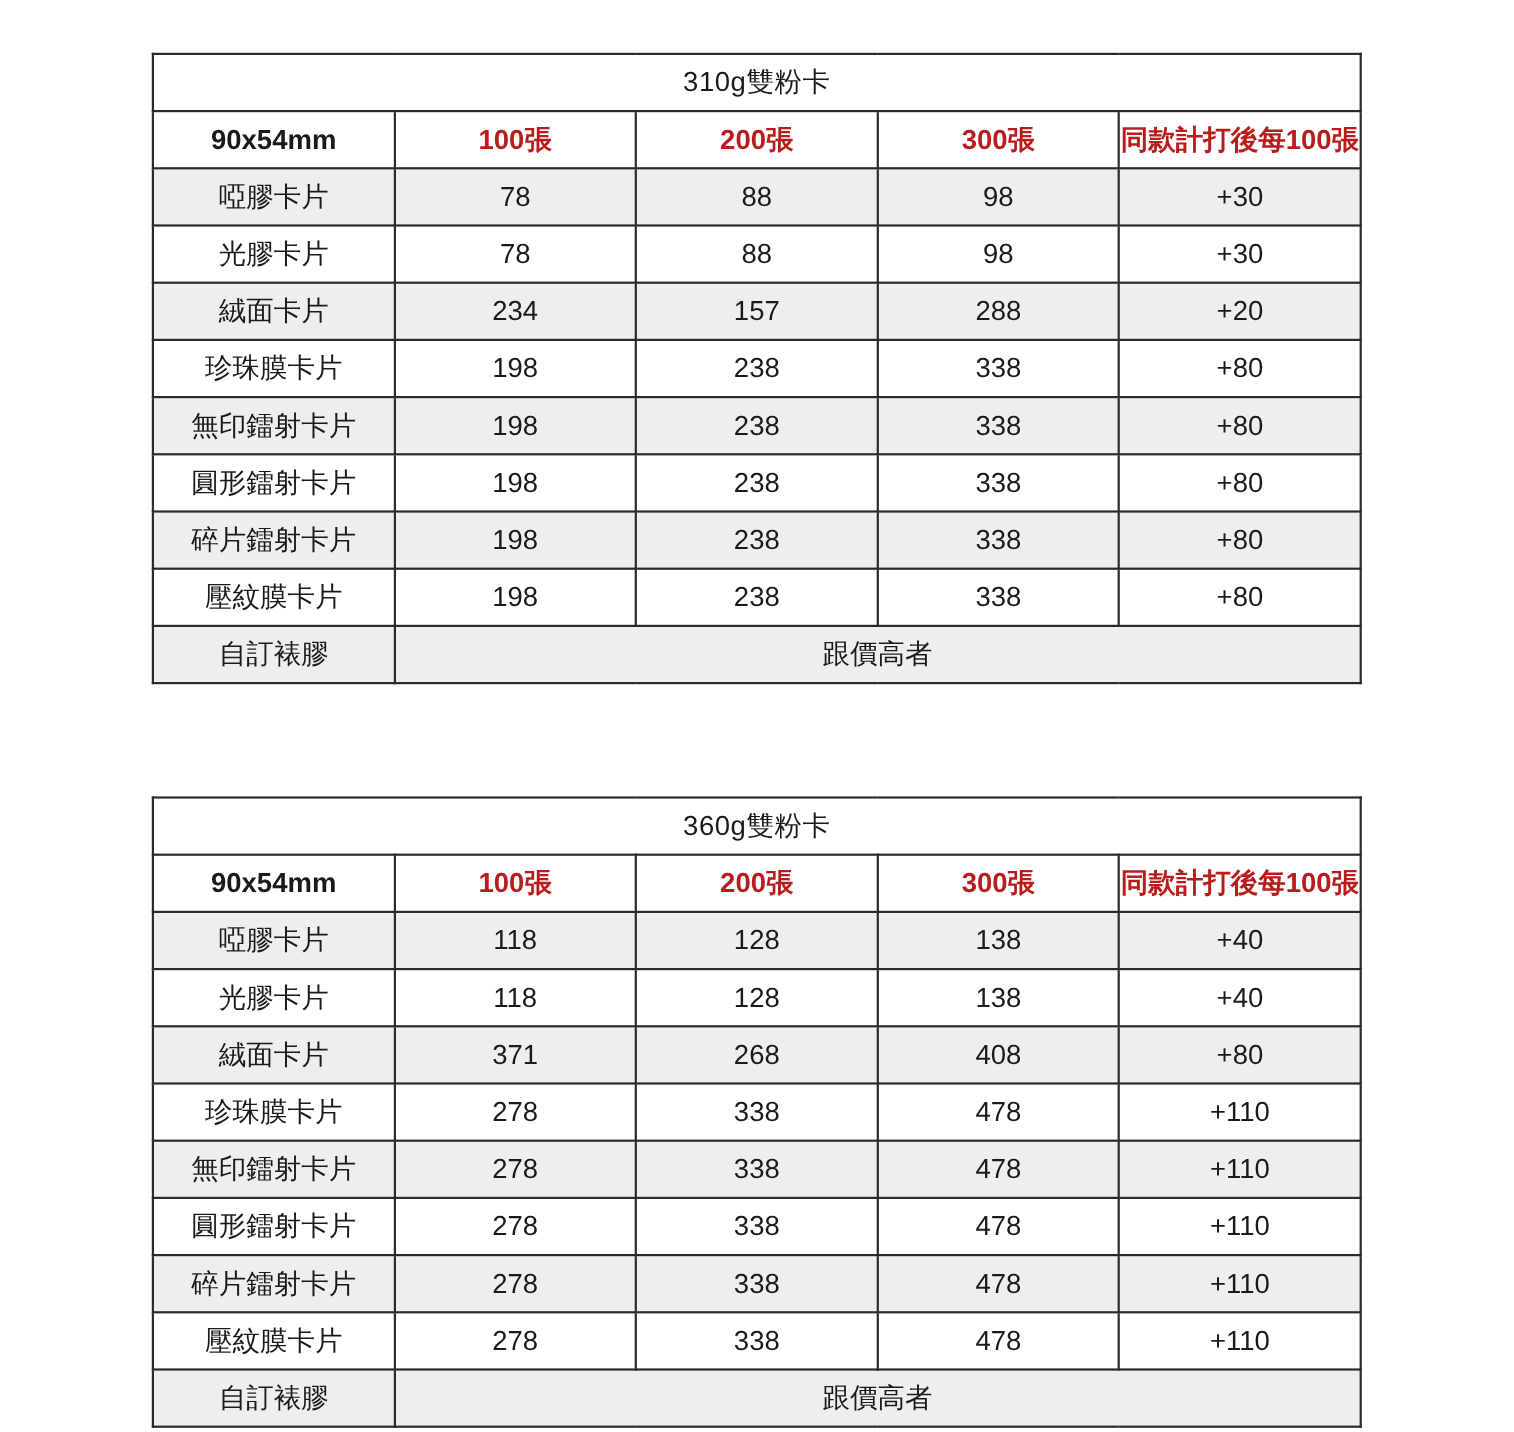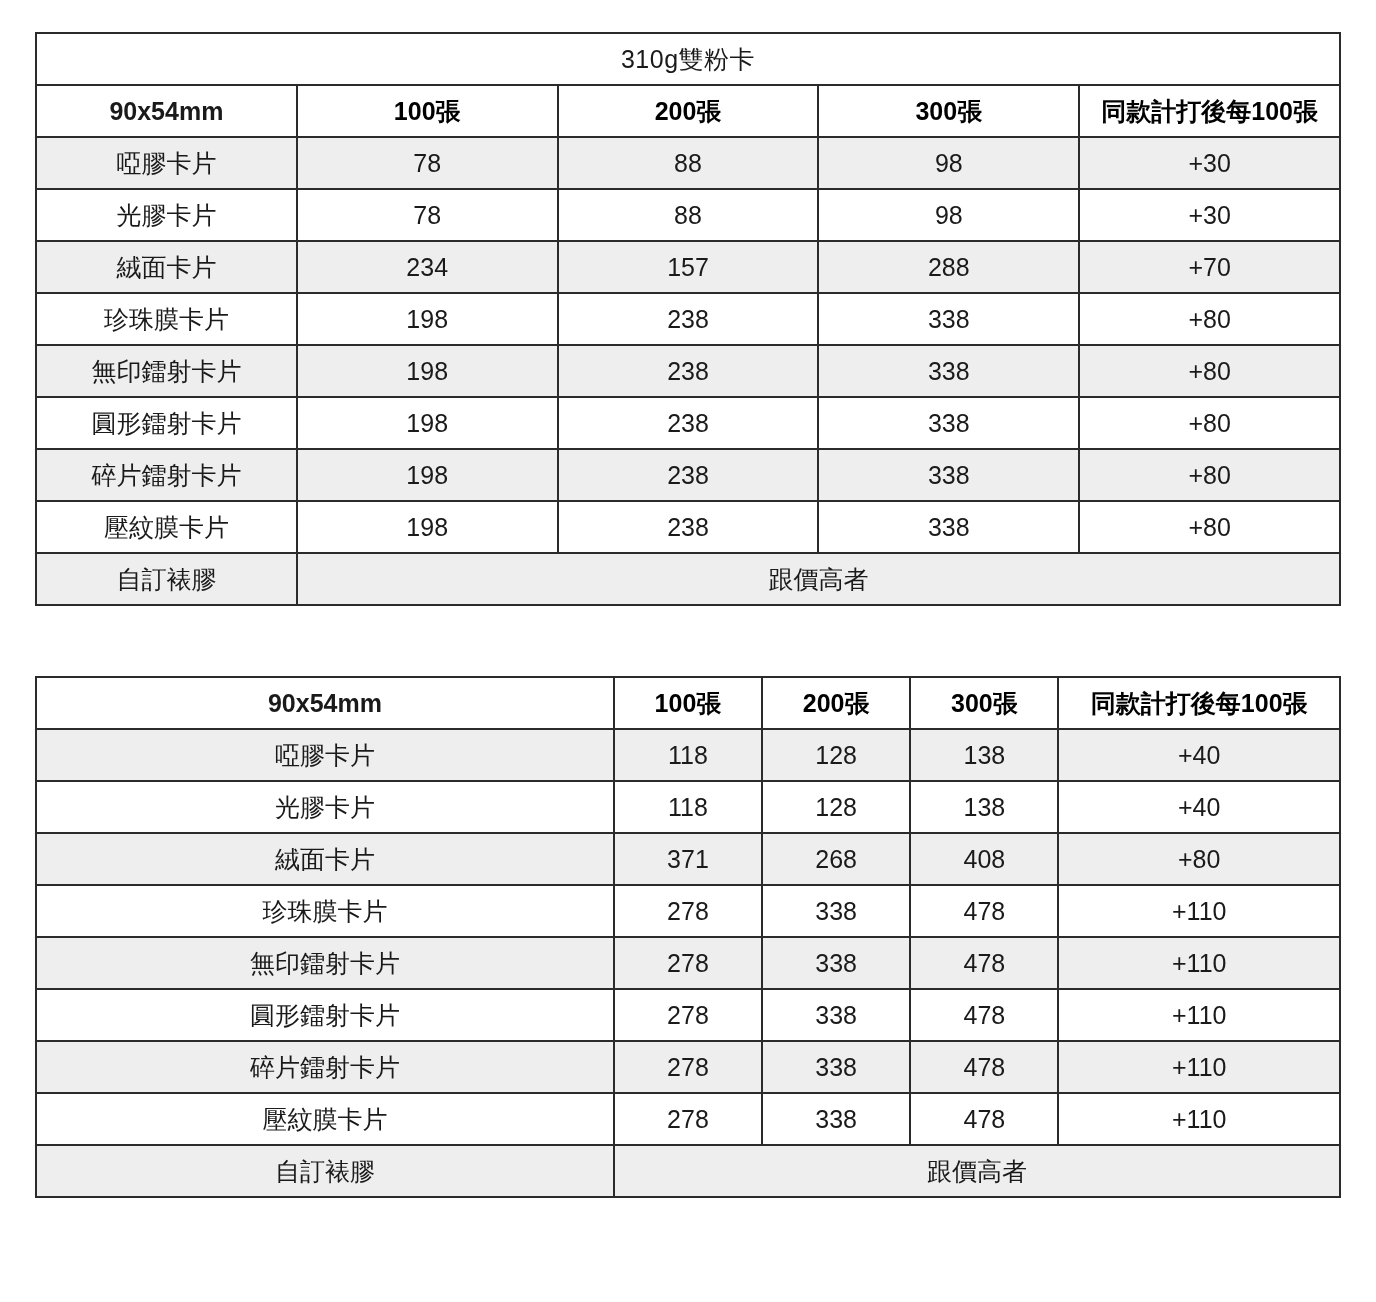--- a/index.html
+++ b/index.html
@@ -13,22 +13,22 @@
     font-family: "Liberation Sans", sans-serif;
     color: #1a1a1a;
     overflow: hidden;
   }
   .page {
     width: 1376px;
     padding-top: 32px;
     box-sizing: border-box;
   }
   .table-wrap {
-    margin: 0 auto;
-    width: 1306px;
+    margin: 16px auto;
+    width: 1100px;
   }
   table.price {
     width: 100%;
     border-collapse: collapse;
     table-layout: fixed;
   }
   table.price td {
     border: 2px solid #2b2b2b;
     text-align: center;
     vertical-align: middle;
@@ -37,21 +37,21 @@
     height: 50px;
     padding: 0;
     background: #ffffff;
   }
   .title-cell {
     font-size: 34px;
     height: 58px;
     letter-spacing: 0.5px;
   }
   .hdr-red {
-    color: #000000;
+    color: #b91c1c;
     font-weight: bold;
     font-size: 25px;
   }
   .hdr-size {
     font-size: 23px;
     font-weight: bold;
   }
   .shade {
     background: #eeeeee !important;
   }
@@ -95,21 +95,21 @@
         <td class="q-col">78</td>
         <td class="q-col">88</td>
         <td class="q-col">98</td>
         <td class="last-col">+30</td>
       </tr>
       <tr>
         <td class="name-col shade">絨面卡片</td>
         <td class="q-col shade">234</td>
         <td class="q-col shade">157</td>
         <td class="q-col shade">288</td>
-        <td class="last-col shade">+70</td>
+        <td class="last-col shade">+20</td>
       </tr>
       <tr>
         <td class="name-col">珍珠膜卡片</td>
         <td class="q-col">198</td>
         <td class="q-col">238</td>
         <td class="q-col">338</td>
         <td class="last-col">+80</td>
       </tr>
       <tr>
         <td class="name-col shade">無印鐳射卡片</td>
@@ -145,20 +145,23 @@
       </tr>
     </tbody>
       </table>
   </div>
 
   <div class="gap"></div>
 
   <div class="table-wrap">
     <table class="price">
       <tbody>
+          <tr>
+        <td class="title-cell" colspan="5">360g雙粉卡</td>
+      </tr>
       <tr>
         <td class="name-col hdr-size">90x54mm</td>
         <td class="q-col hdr-red">100張</td>
         <td class="q-col hdr-red">200張</td>
         <td class="q-col hdr-red">300張</td>
         <td class="last-col hdr-red">同款計打後每100張</td>
       </tr>
       <tr>
         <td class="name-col shade">啞膠卡片</td>
         <td class="q-col shade">118</td>

